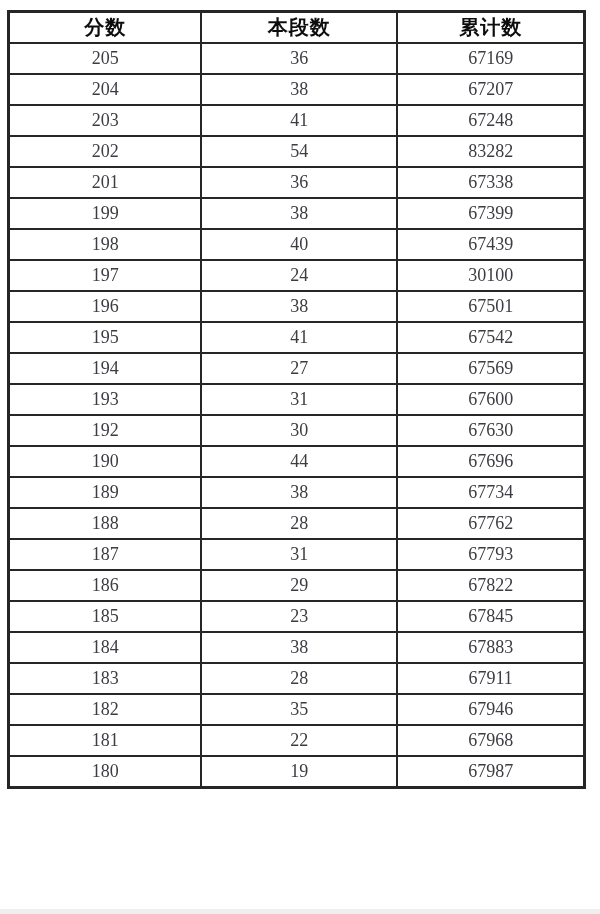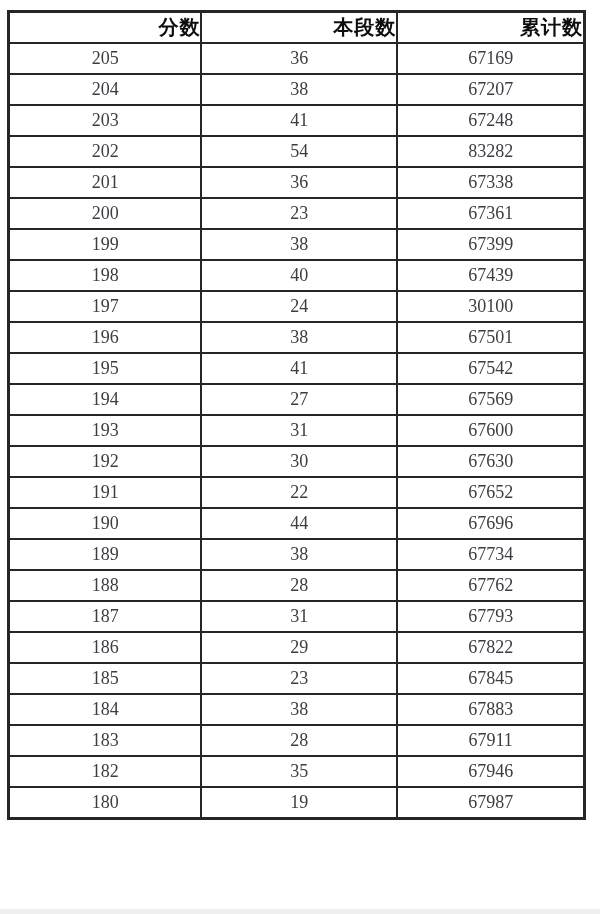--- a/index.html
+++ b/index.html
@@ -30,24 +30,24 @@
     border: 2px solid #262626;
   }
   table.score-table {
     border-width: 3px;
   }
   table.score-table th {
     font-family: "Liberation Sans", "DejaVu Sans", sans-serif;
     font-weight: bold;
     font-size: 20px;
     color: #0d0d0d;
-    text-align: right;
+    text-align: center;
     vertical-align: middle;
     height: 26px;
-    padding: 1px 0;
+    padding: 1px 11px;
     letter-spacing: 1px;
   }
   table.score-table td {
     font-family: "Liberation Serif", "DejaVu Serif", serif;
     font-size: 18px;
     color: #3c3c42;
     text-align: center;
     vertical-align: middle;
     height: 27px;
     padding: 1px 0;
@@ -98,25 +98,20 @@
           <td>202</td>
           <td>54</td>
           <td>83282</td>
         </tr>
         <tr>
           <td>201</td>
           <td>36</td>
           <td>67338</td>
         </tr>
         <tr>
-          <td>200</td>
-          <td>23</td>
-          <td>67361</td>
-        </tr>
-        <tr>
           <td>199</td>
           <td>38</td>
           <td>67399</td>
         </tr>
         <tr>
           <td>198</td>
           <td>40</td>
           <td>67439</td>
         </tr>
         <tr>
@@ -143,25 +138,20 @@
           <td>193</td>
           <td>31</td>
           <td>67600</td>
         </tr>
         <tr>
           <td>192</td>
           <td>30</td>
           <td>67630</td>
         </tr>
         <tr>
-          <td>191</td>
-          <td>22</td>
-          <td>67652</td>
-        </tr>
-        <tr>
           <td>190</td>
           <td>44</td>
           <td>67696</td>
         </tr>
         <tr>
           <td>189</td>
           <td>38</td>
           <td>67734</td>
         </tr>
         <tr>
@@ -191,20 +181,25 @@
         </tr>
         <tr>
           <td>183</td>
           <td>28</td>
           <td>67911</td>
         </tr>
         <tr>
           <td>182</td>
           <td>35</td>
           <td>67946</td>
+        </tr>
+        <tr>
+          <td>181</td>
+          <td>22</td>
+          <td>67968</td>
         </tr>
         <tr>
           <td>180</td>
           <td>19</td>
           <td>67987</td>
         </tr>
       </tbody>
   </table>
   <div class="bottom-strip"></div>
 </div>

